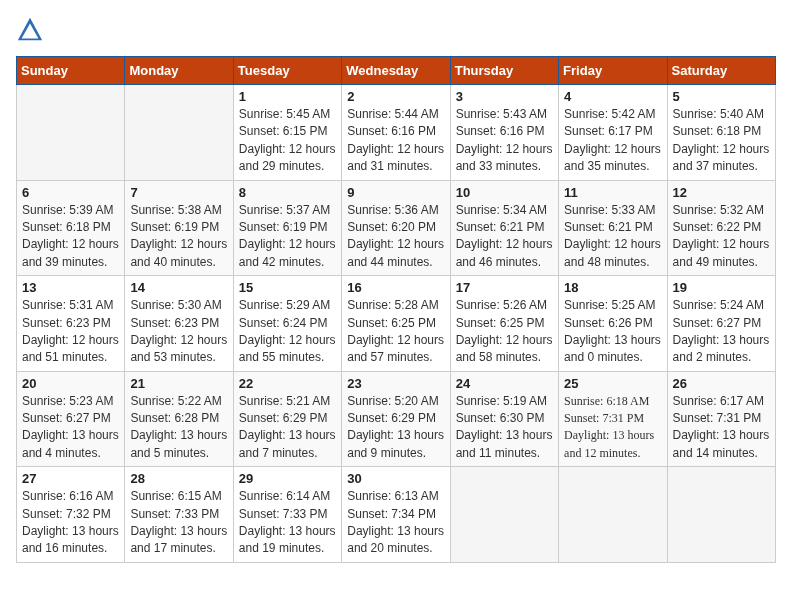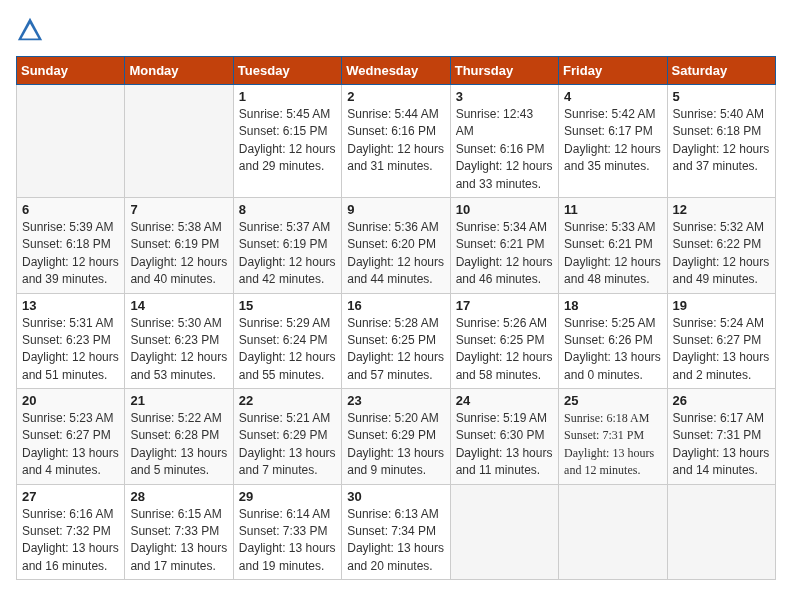--- a/index.html
+++ b/index.html
@@ -136,21 +136,21 @@
         </td>
         <td>
           <span class="day-number">2</span>
           <div class="day-detail" style="white-space: pre-line;">Sunrise: 5:44 AM
 Sunset: 6:16 PM
 Daylight: 12 hours
 and 31 minutes.</div>
         </td>
         <td>
           <span class="day-number">3</span>
-          <div class="day-detail" style="white-space: pre-line;">Sunrise: 12:43 AM
+          <div class="day-detail" style="white-space: pre-line;">Sunrise: 5:43 AM
 Sunset: 6:16 PM
 Daylight: 12 hours
 and 33 minutes.</div>
         </td>
         <td>
           <span class="day-number">4</span>
           <div class="day-detail" style="white-space: pre-line;">Sunrise: 5:42 AM
 Sunset: 6:17 PM
 Daylight: 12 hours
 and 35 minutes.</div>

